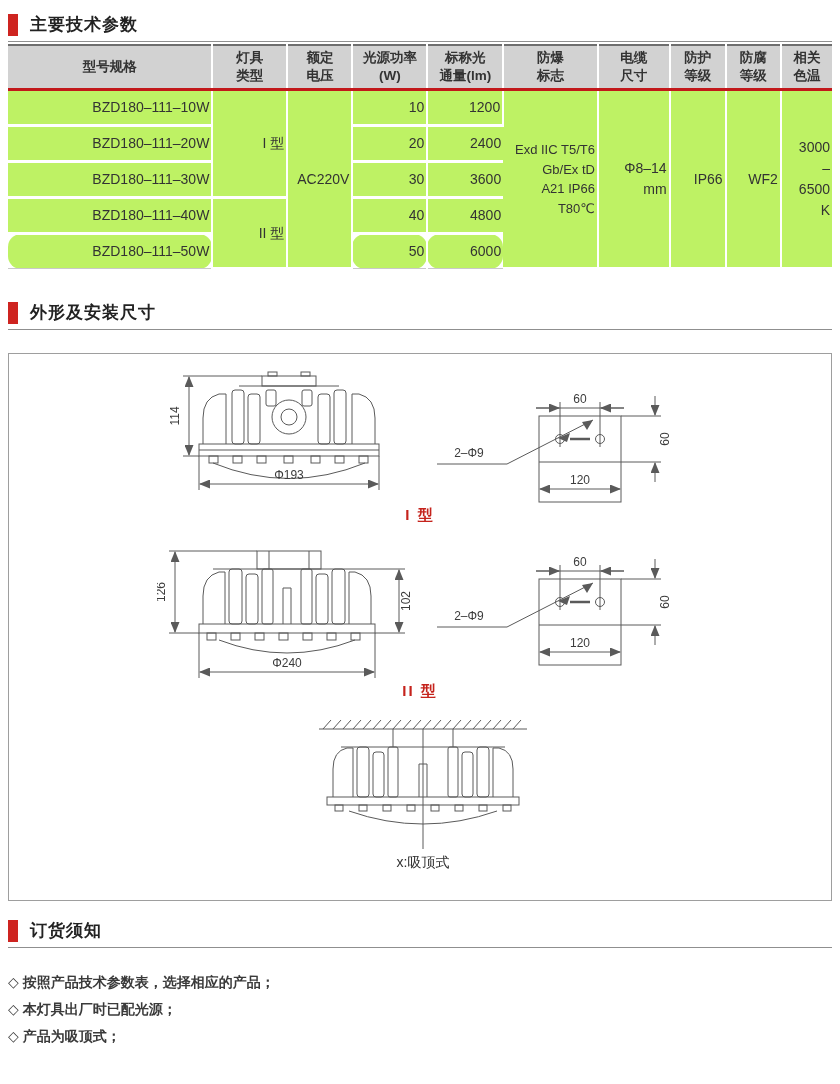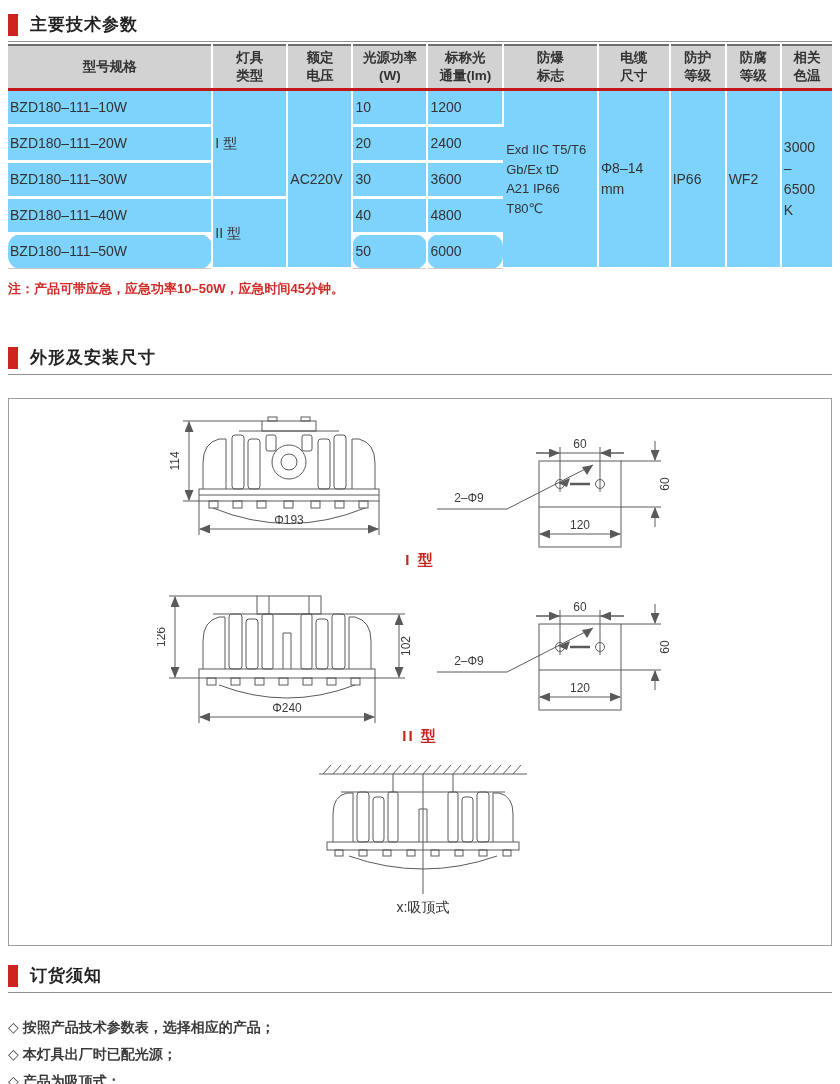--- a/index.html
+++ b/index.html
@@ -15,41 +15,41 @@
   .rule{height:1px;background:#8f8f8f;margin-top:5px;}
   
   table.spec{width:100%;border-collapse:collapse;table-layout:fixed;margin-top:2px;}
   table.spec th{
     background:#d2d2d2;font-size:13.5px;font-weight:600;color:#333;
     border-top:2px solid #6e6e6e;border-right:2px solid #fff;border-bottom:3px solid #c2181b;
     height:40px;padding:1px 2px;text-align:center;vertical-align:middle;white-space:pre-line;line-height:1.3;
   }
   table.spec th:last-child{border-right:none;}
   table.spec td{
-    background:#7dd3fc;font-size:14px;color:#333;text-align:left;vertical-align:middle;
+    background:#bef264;font-size:14px;color:#333;text-align:right;vertical-align:middle;
     border-right:2px solid #fff;border-bottom:3px solid #fff;height:23px;padding:5px 2px;
     white-space:pre-line;line-height:1.5;
   }
   table.spec td:last-child{border-right:none;}
   table.spec tr:last-child td{border-bottom:1px solid #c9c9c9;border-radius:13px;}
   .note{margin-top:10px;font-size:13px;font-weight:600;color:#cf2a25;}
   
   .draw-box{
     position:relative;margin-top:23px;height:548px;border:1px solid #9e9e9e;background:#fff;
     box-sizing:border-box;
   }
   .type-label{position:absolute;left:0;width:100%;text-align:center;
     font-size:15px;font-weight:700;color:#c5231c;letter-spacing:2px;}
   .dsvg{position:absolute;}
   svg text{font-family:"Liberation Sans","DejaVu Sans",sans-serif;fill:#3c3c3c;}
   svg .dim{font-size:12px;}
   svg .cap{font-size:14px;fill:#333;}
   
   .order-list{margin-top:21px;font-size:14px;font-weight:600;color:#3a3a3a;line-height:27px;}
-  .mt-sec2{margin-top:48px;}
+  .mt-sec2{margin-top:31px;}
   .mt-sec3{margin-top:18px;}
 </style>
 </head>
 <body>
 
 <div class="wrap">
 
   <div class="sec-title" style="margin-top:13px;text-align:center;">
     <div class="sec-bar"></div>
     <div class="sec-text">主要技术参数</div>
@@ -129,21 +129,20 @@
         <td>4800</td>
       </tr>
       <tr>
         <td>BZD180–111–50W</td>
         <td>50</td>
         <td>6000</td>
       </tr>
     </tbody>
   </table>
 
-  <div class="note">注：产品可带应急，应急功率10–50W，应急时间45分钟。</div>
 
   <div class="sec-title mt-sec2">
     <div class="sec-bar"></div>
     <div class="sec-text">外形及安装尺寸</div>
   </div>
   <div class="rule"></div>
 
   <div class="draw-box">
 
     <svg class="dsvg" style="left:160px;top:16px;" width="240" height="140" viewBox="0 0 240 140">

